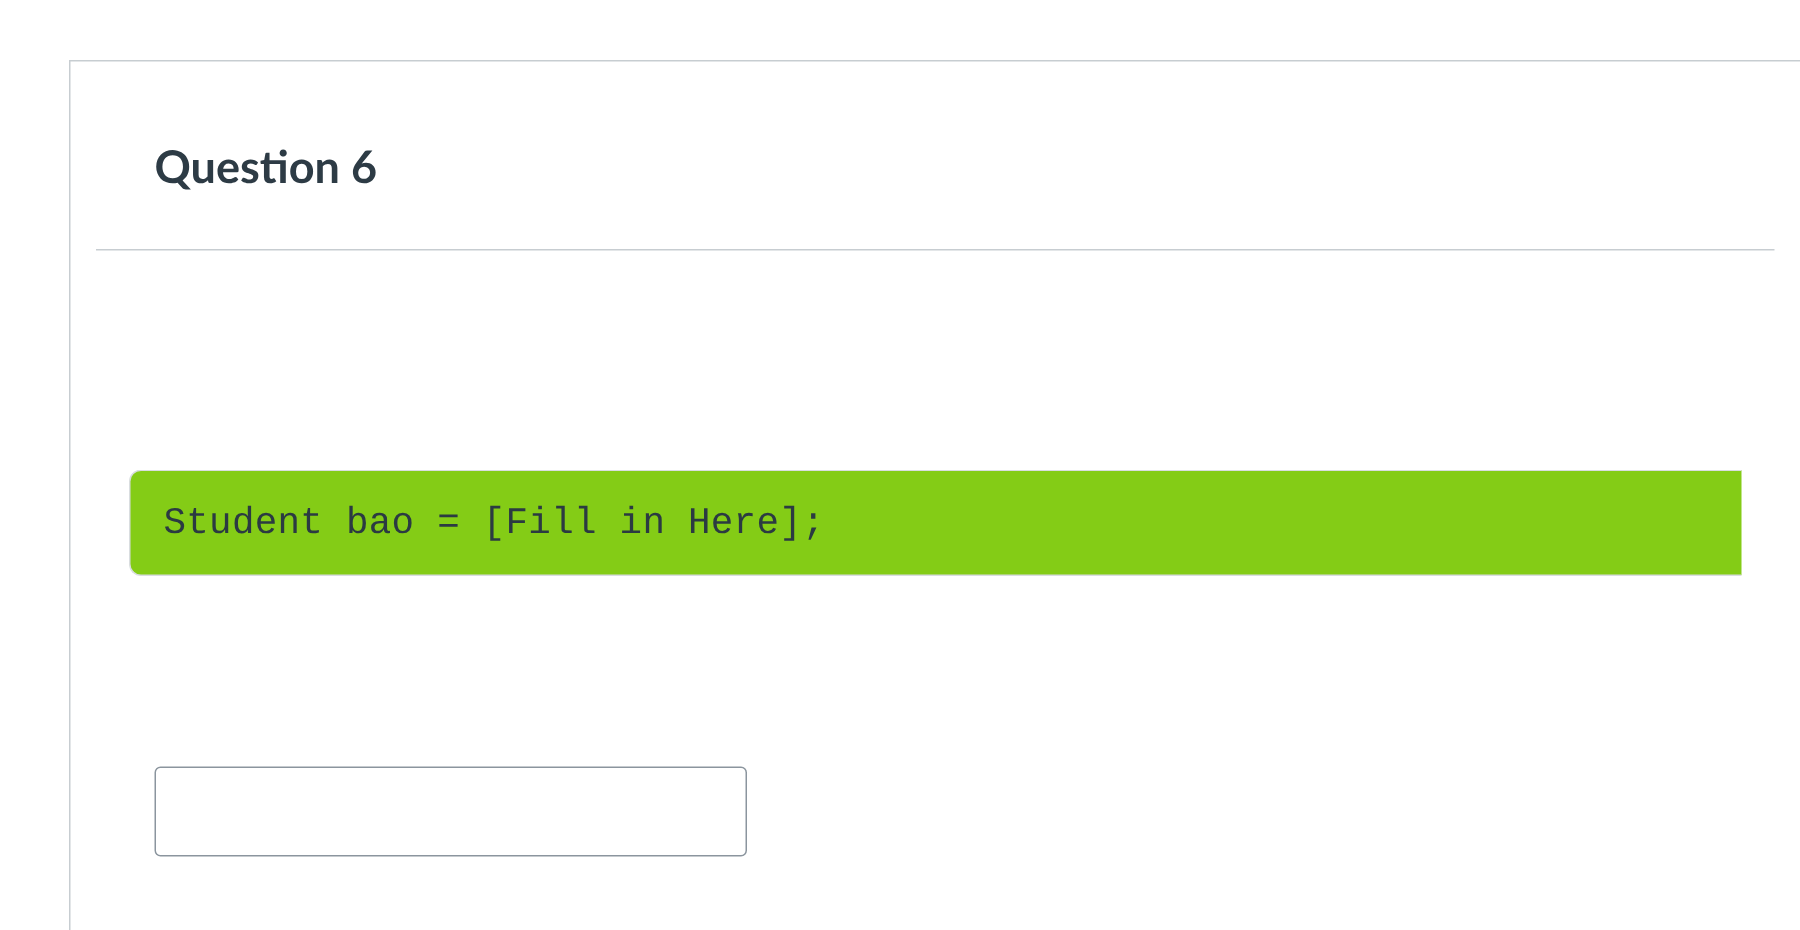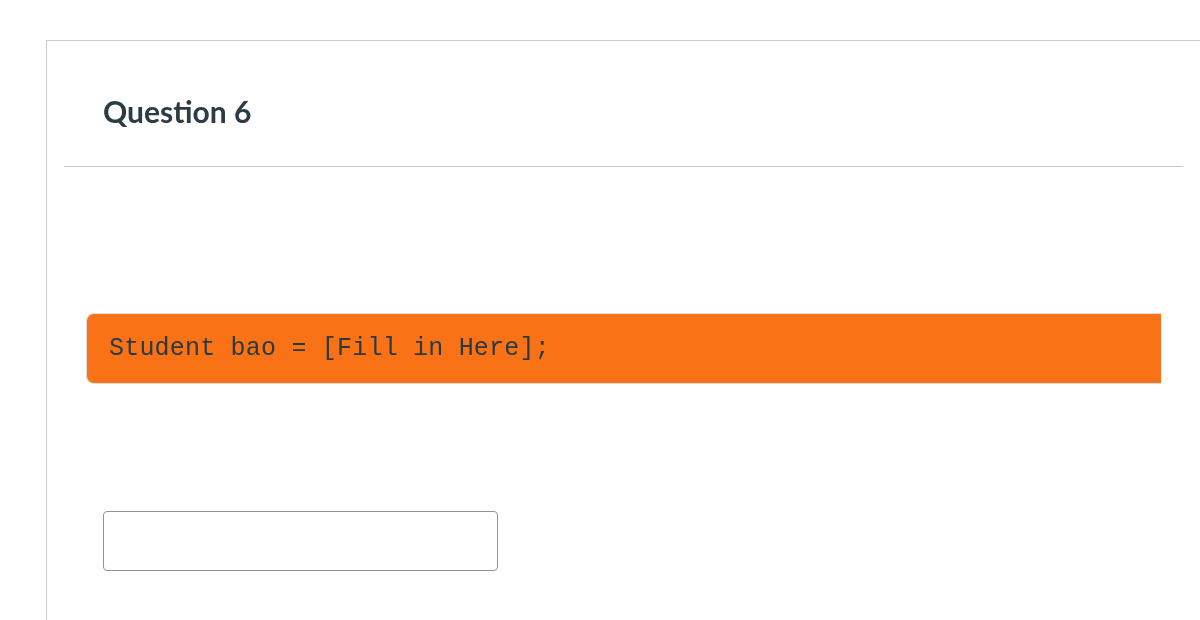--- a/index.html
+++ b/index.html
@@ -36,21 +36,21 @@
       padding: 58px 22px 22px 22px;
     }
     .prompt {
       font-size: 27px;
       font-weight: 400;
       color: #2d3b45;
       line-height: 1.35;
     }
     .code-block {
       margin-top: 88px;
-      background: #f97316;
+      background: #84cc16;
       border: 1px solid #d9dde0;
       border-right: none;
       border-radius: 8px 0 0 8px;
       padding: 20px 20px 20px 22px;
       font-family: "Menlo", "Consolas", "Courier New", monospace;
       font-size: 25px;
       color: #2b3a42;
       letter-spacing: 0.2px;
       white-space: pre;
       overflow: hidden;

